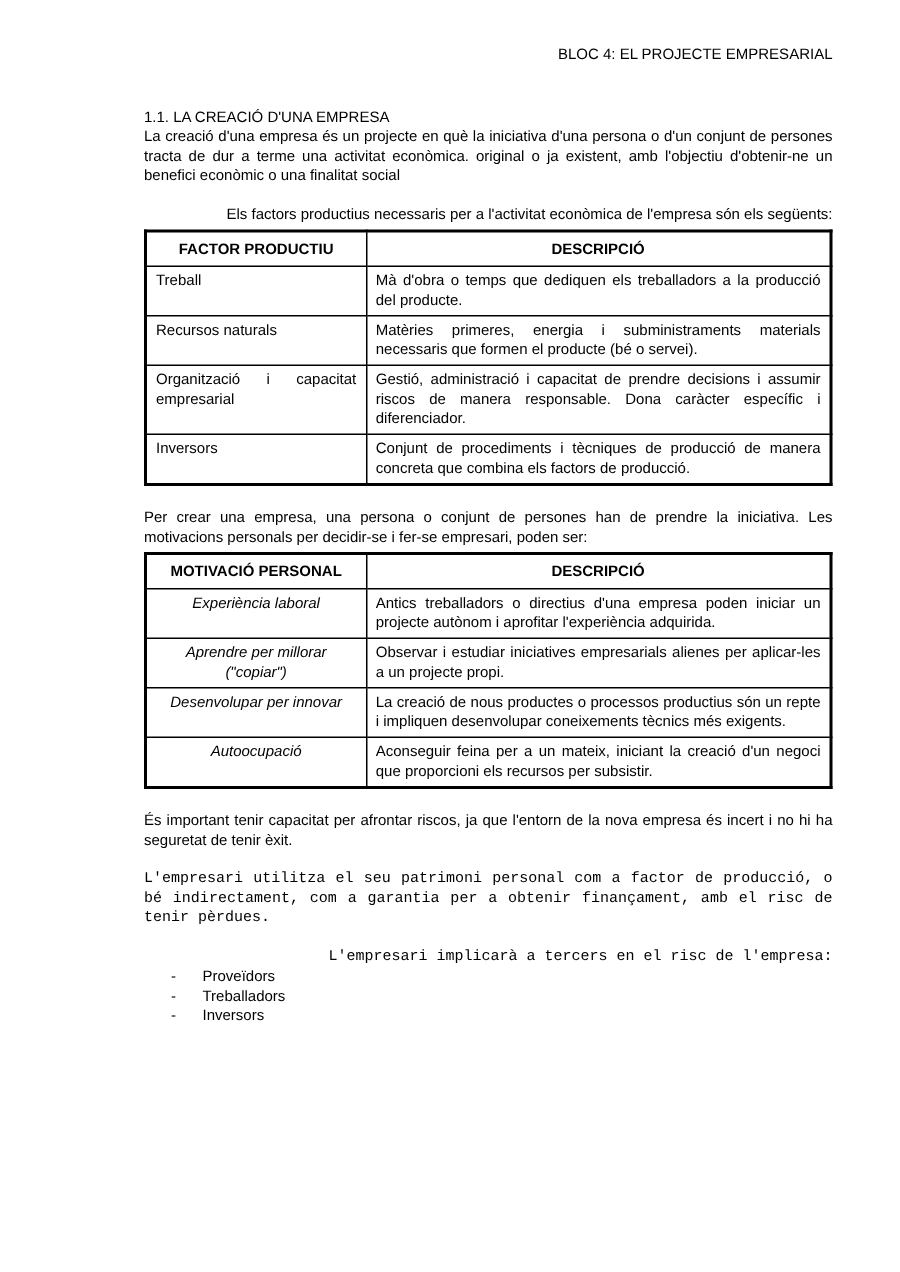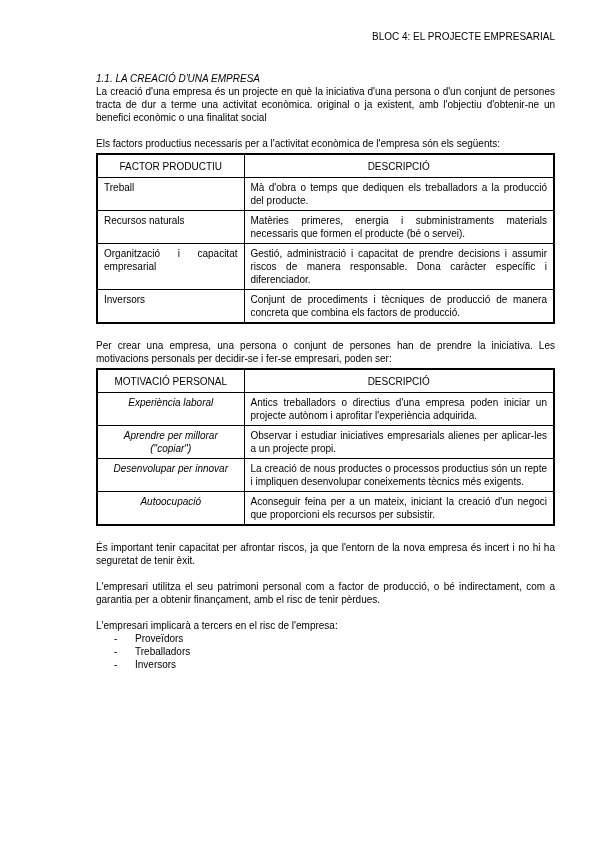--- a/index.html
+++ b/index.html
@@ -7,34 +7,34 @@
     width: 600px; height: 848px;
     background: #ffffff; color: #000000;
     font-family: "Liberation Sans", sans-serif;
     font-size: 10px; line-height: 13px;
     overflow: hidden;
   }
   .page { box-sizing: border-box; width: 600px; height: 700px; padding: 30px 71px 0 70px; margin-left: 26px; }
   .header-line { text-align: right; margin-bottom: 29px; }
   .h1 { padding-left: 20px; margin-bottom: 17px; }
   .h1 .num { display: inline-block; margin-right: 10px; }
-  .h2 { margin: 0; font-style: italic; }
-  p { margin: 0; }
+  .h2 { margin: 0; }
+  p { margin: 0; text-align: right; }
   .just { text-align: justify; }
   .intro-p { margin-bottom: 13px; }
   .table-lead { margin-bottom: 3px; }
   table { width: 100%; border-collapse: collapse; table-layout: fixed; border: 2px solid #000; }
   col.c1col { width: 147px; }
   th, td { border: 1px solid #000; vertical-align: top; padding: 3px 6px; }
-  th { font-weight: normal; text-align: center; padding: 5px 6px 4px; }
+  th { font-weight: bold; text-align: center; padding: 5px 6px 4px; }
   td.c2 { text-align: justify; }
   .t1 td.c1 { text-align: justify; }
   .t2 td.c1 { text-align: center; font-style: italic; }
   .after-table { margin-top: 15px; }
-  .gap-13 { margin-top: 13px; }
+  .gap-13 { margin-top: 13px; font-family: Liberation Mono, monospace; }
   .bullet-row { display: flex; padding-left: 18px; }
   .bullet-row .dash { display: inline-block; width: 21px; flex: 0 0 21px; }
 </style>
 </head>
 <body>
 
 <div class="page">
 
   <div class="header-line">BLOC 4: EL PROJECTE EMPRESARIAL</div>
 

